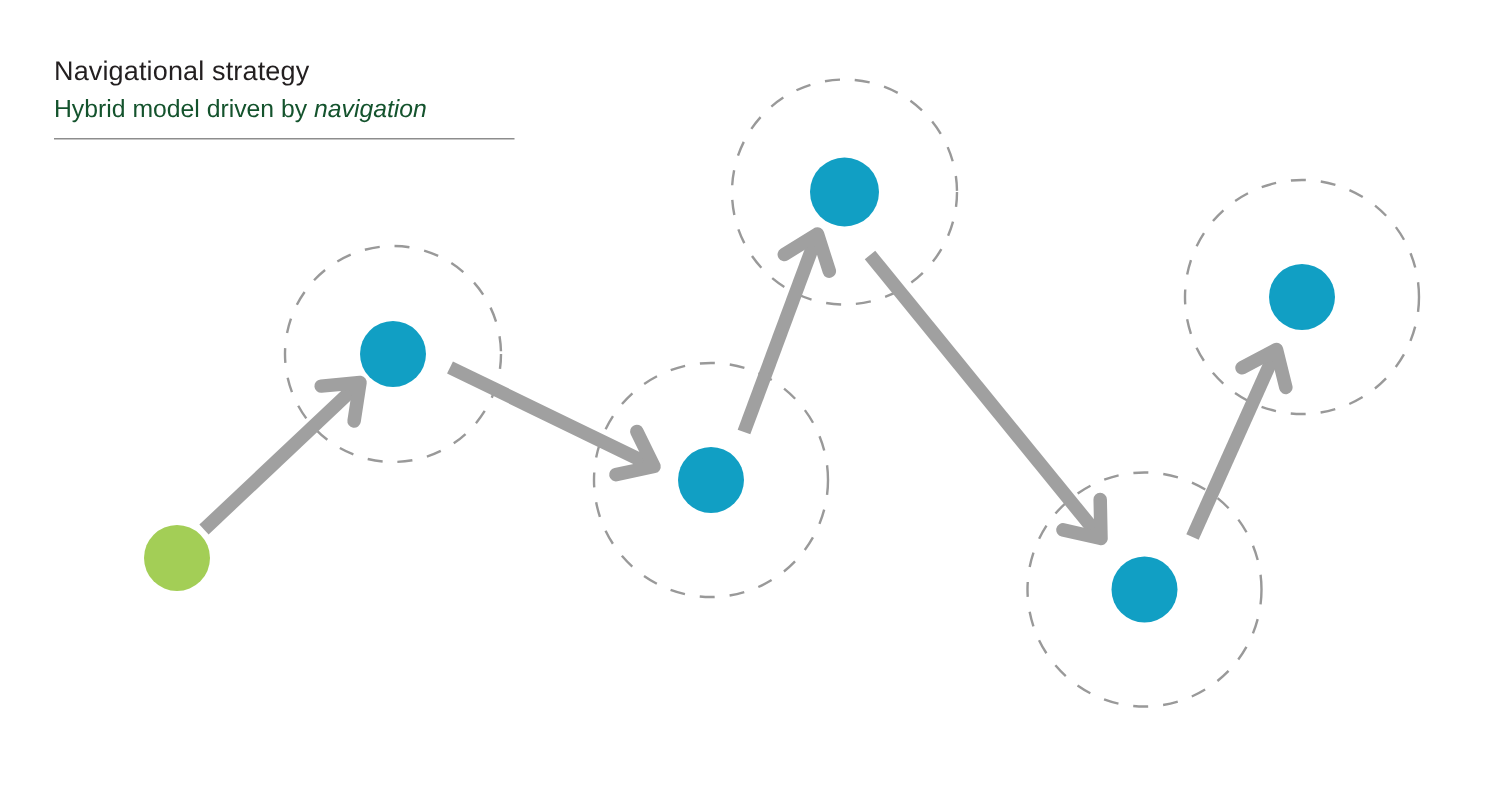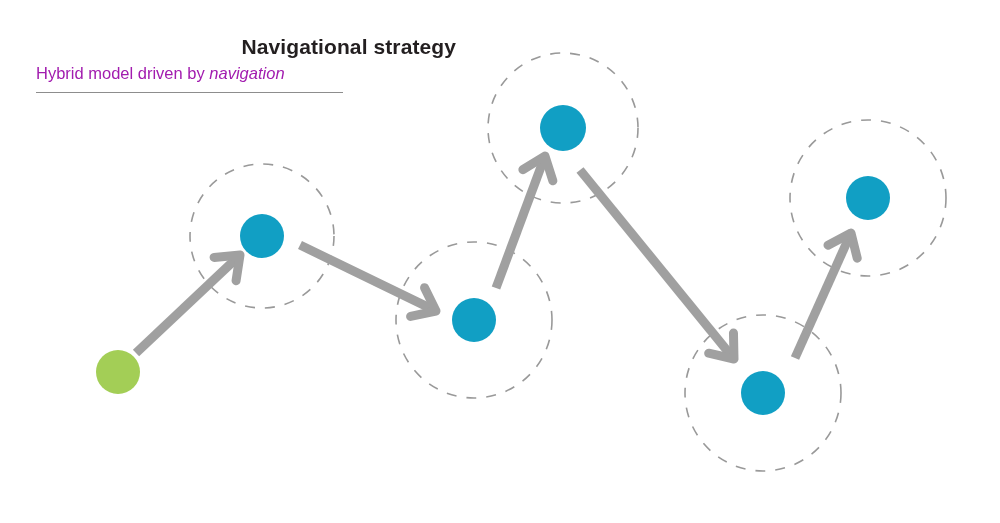--- a/index.html
+++ b/index.html
@@ -27,33 +27,32 @@
     display: block;
   }
   .header-block {
     position: absolute;
     left: 36px;
     top: 36px;
     width: 420px;
   }
   .title-text {
     font-family: "Liberation Sans", sans-serif;
-    font-size: 21px;
-    font-weight: bold;
+    font-size: 18px;
+    font-weight: normal;
     color: #231f20;
     line-height: 22px;
     letter-spacing: 0.1px;
     white-space: nowrap;
-    text-align: right;
   }
   .subtitle-text {
     font-family: "Liberation Sans", sans-serif;
     font-size: 16.5px;
     font-weight: normal;
-    color: #a21caf;
+    color: #14532d;
     line-height: 24px;
     white-space: nowrap;
     margin-top: 3px;
   }
   .subtitle-text .em {
     font-style: italic;
   }
   .header-rule {
     width: 307px;
     height: 1px;

